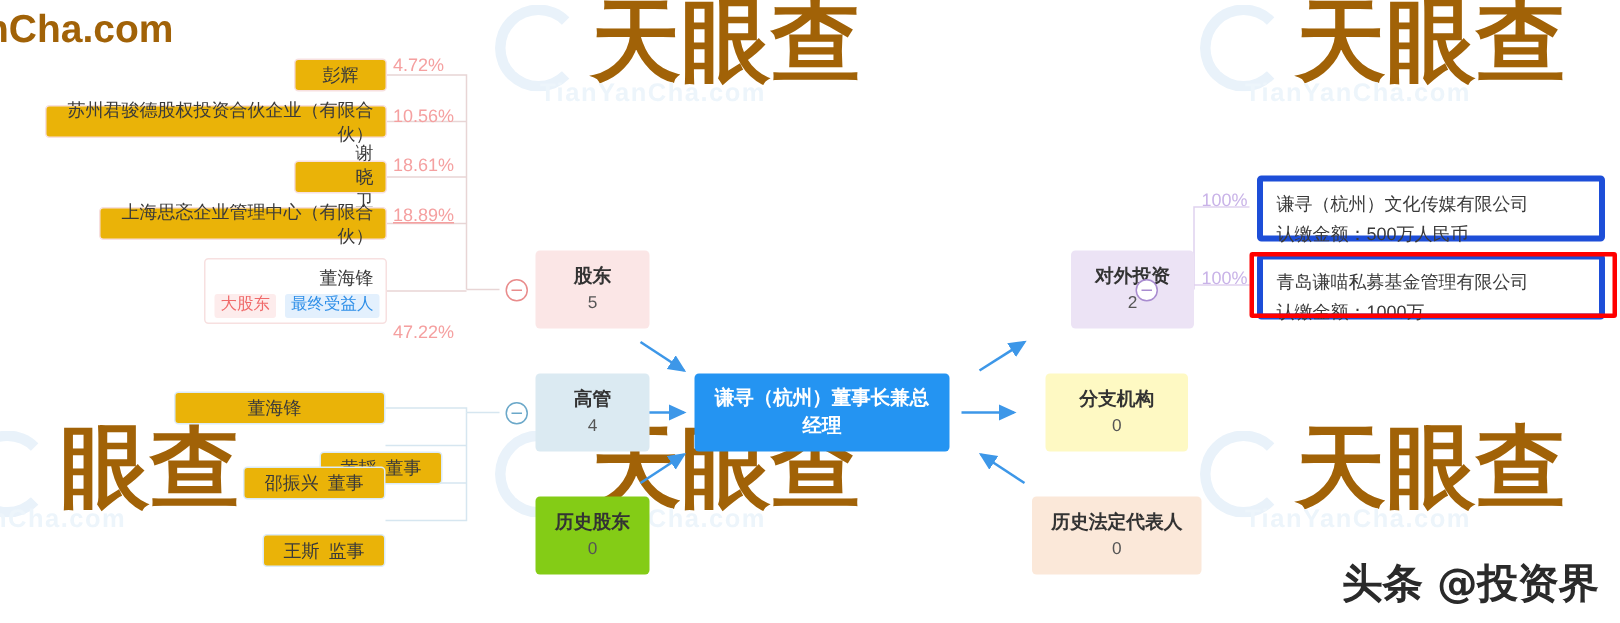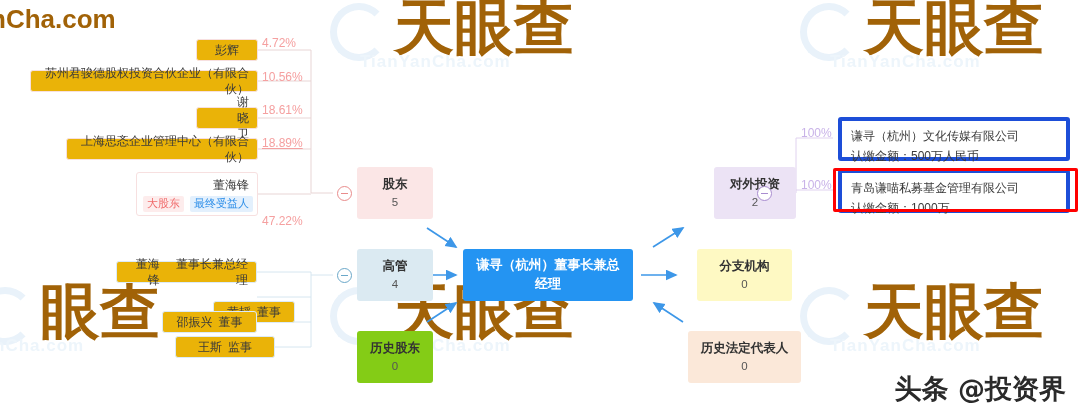--- a/index.html
+++ b/index.html
@@ -198,33 +198,32 @@
     <div class="dh-badges">
       <span class="badge badge-red">大股东</span>
       <span class="badge badge-blue">最终受益人</span>
     </div>
   </div>
   <div class="pct" style="left:262px;top:181px;margin-top:33px;">47.22%</div>
 
   <div class="box leafbox bluish" style="left:116px;top:261px;width:141px;height:22px;justify-content:center;">
     <span>董海锋</span>
     <span style="display:inline-block;width:7px;"></span>
-    <span>董事长兼总经理</span>
   </div>
   <div class="box leafbox bluish" style="left:175px;top:301px;width:82px;height:22px;margin-left:38px;">
     <span>黄韬</span>
     <span style="display:inline-block;width:6px;"></span>
     <span>董事</span>
   </div>
   <div class="box leafbox bluish" style="left:162px;top:311px;width:95px;height:22px;">
     <span>邵振兴</span>
     <span style="display:inline-block;width:6px;"></span>
     <span>董事</span>
   </div>
-  <div class="box leafbox bluish" style="left:175px;top:336px;width:100px;height:22px;">
+  <div class="box leafbox bluish" style="left:175px;top:356px;width:82px;height:22px;">
     <span>王斯</span>
     <span style="display:inline-block;width:6px;"></span>
     <span>监事</span>
   </div>
 
   <div class="cat cat-shareholder">
     <div class="cat-inner">
       <span class="cat-title">股东</span>
       <span class="cat-count">5</span>
     </div>

